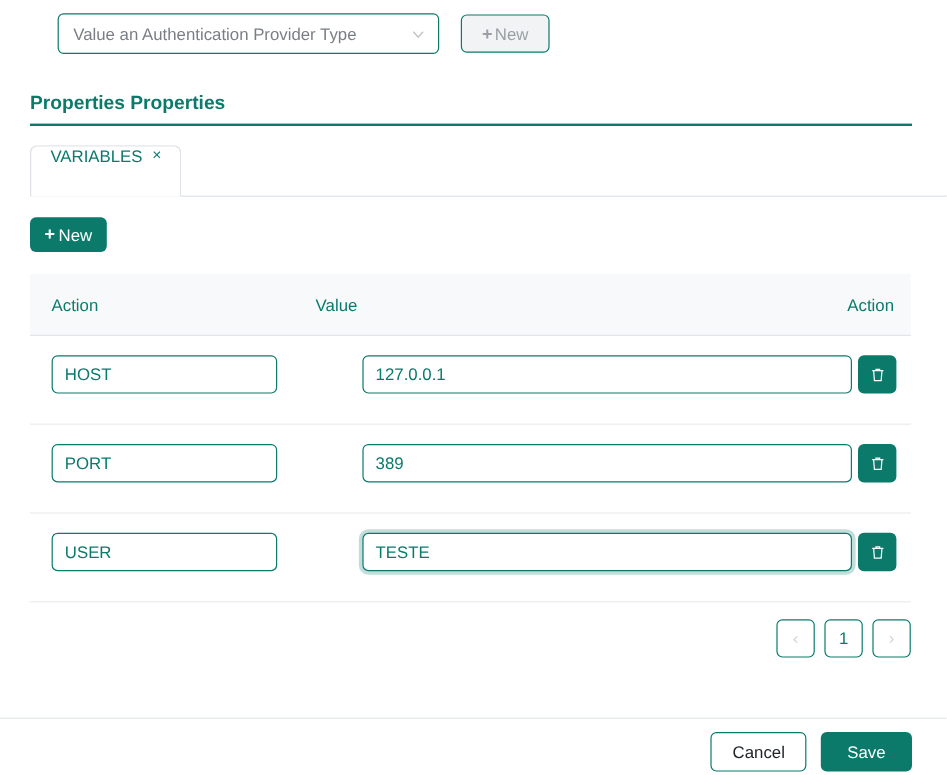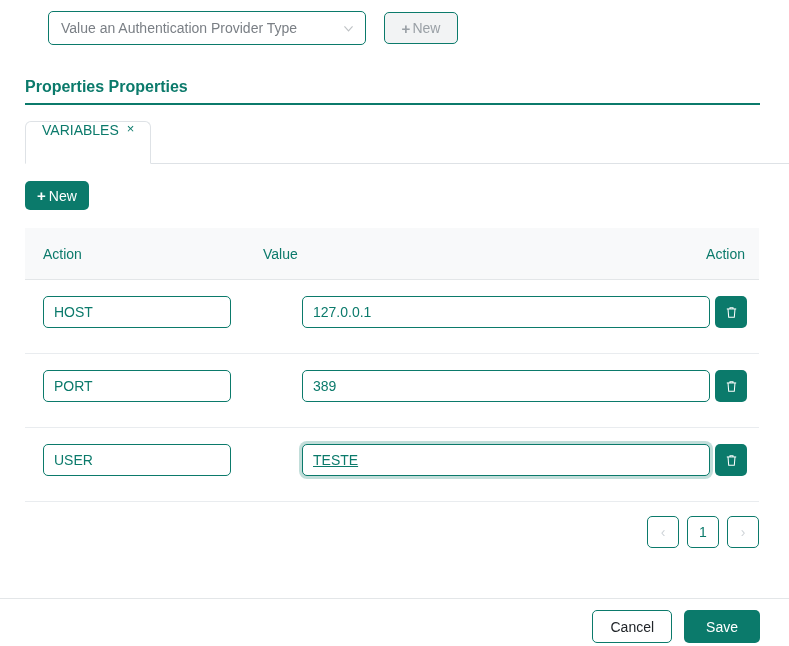--- a/index.html
+++ b/index.html
@@ -203,21 +203,20 @@
     color: #0b7a6b;
     font-family: "Liberation Sans", sans-serif;
     font-size: 14px;
     padding: 0 10px;
     outline: none;
   }
   .inp-field { width: 188px; }
   .inp-value { width: 408px; }
   .inp.focused {
     box-shadow: 0 0 0 3px rgba(11,122,107,.25);
-    text-decoration: underline;
   }
 
   .btn-trash {
     width: 32px;
     height: 32px;
     box-sizing: border-box;
     background: #0b7a6b;
     border: none;
     border-radius: 5px;
     display: flex;

